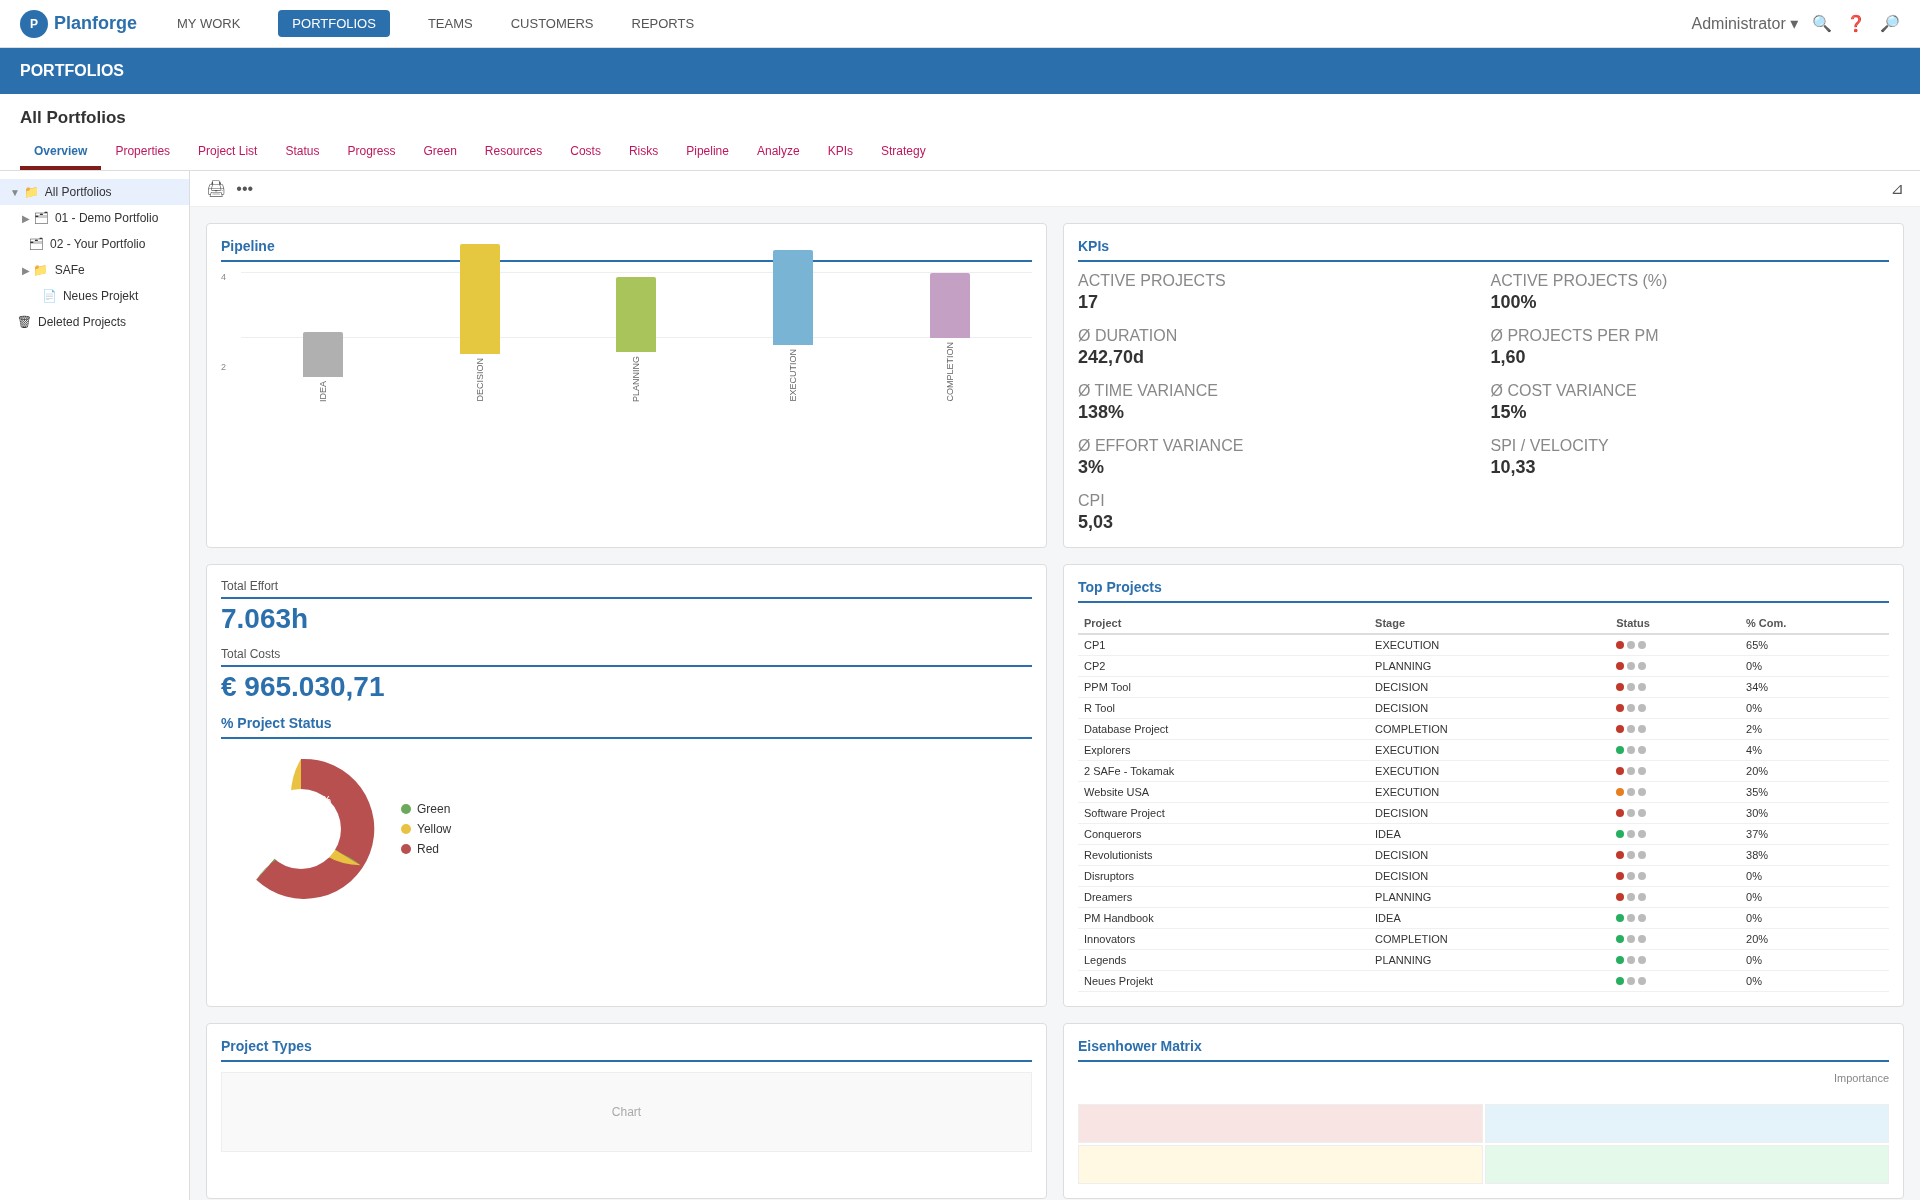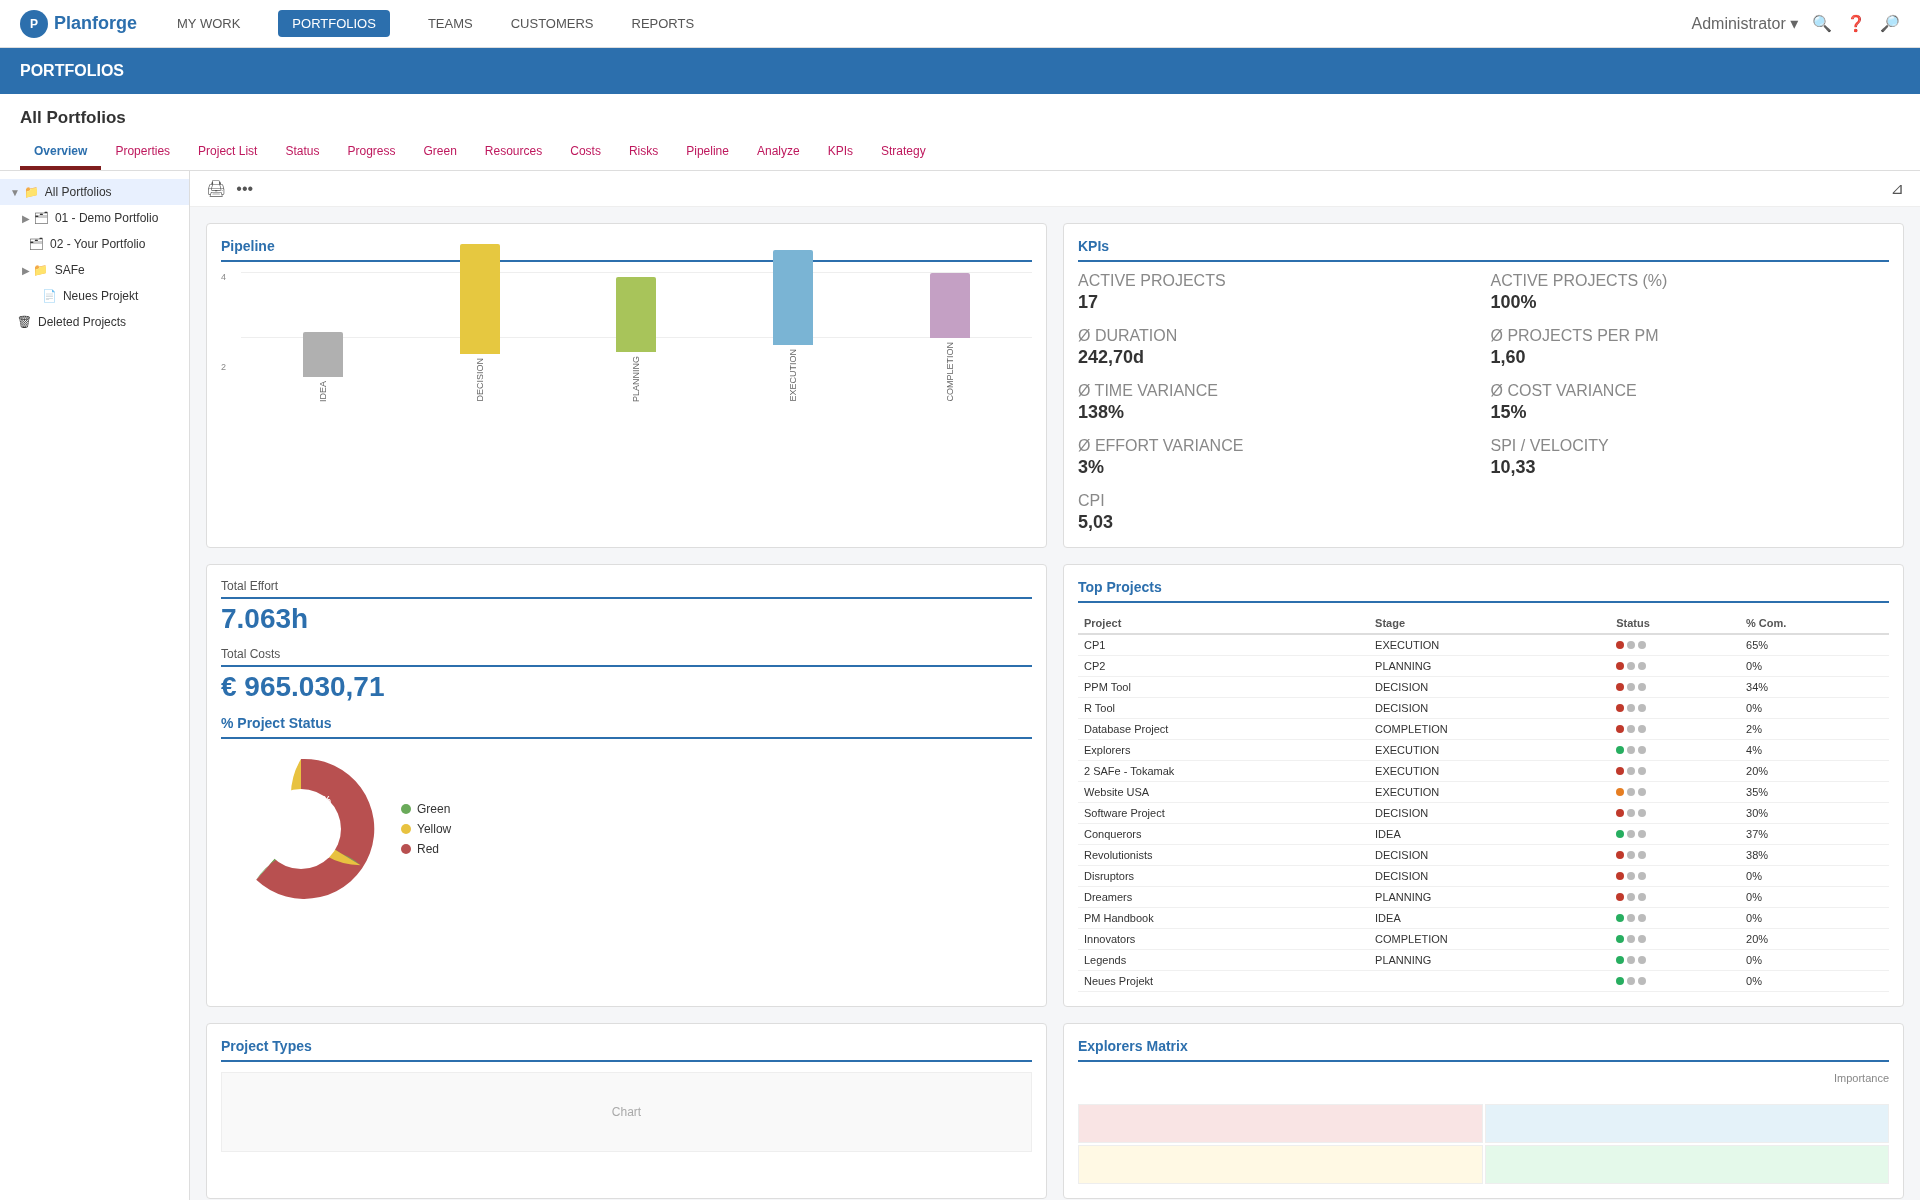--- a/index.html
+++ b/index.html
@@ -608,21 +608,21 @@
       </div>
 
       <div class="card">
         <div class="card-title">Project Types</div>
         <div style="height:80px; background:#f9f9f9; border:1px solid #eee; display:flex; align-items:center; justify-content:center; color:#aaa; font-size:12px;">
           Chart
         </div>
       </div>
 
       <div class="card">
-        <div class="card-title">Explorers Matrix</div>
+        <div class="card-title">Eisenhower Matrix</div>
         <div style="text-align:right; font-size:11px; color:#888; margin-bottom:20px;">Importance</div>
         <div style="display:grid; grid-template-columns:1fr 1fr; gap:2px; height:80px;">
           <div style="background:#f9e4e4; border:1px solid #eee;"></div>
           <div style="background:#e4f2f9; border:1px solid #eee;"></div>
           <div style="background:#fff9e4; border:1px solid #eee;"></div>
           <div style="background:#e4f9ea; border:1px solid #eee;"></div>
         </div>
       </div>
 
     </div>

